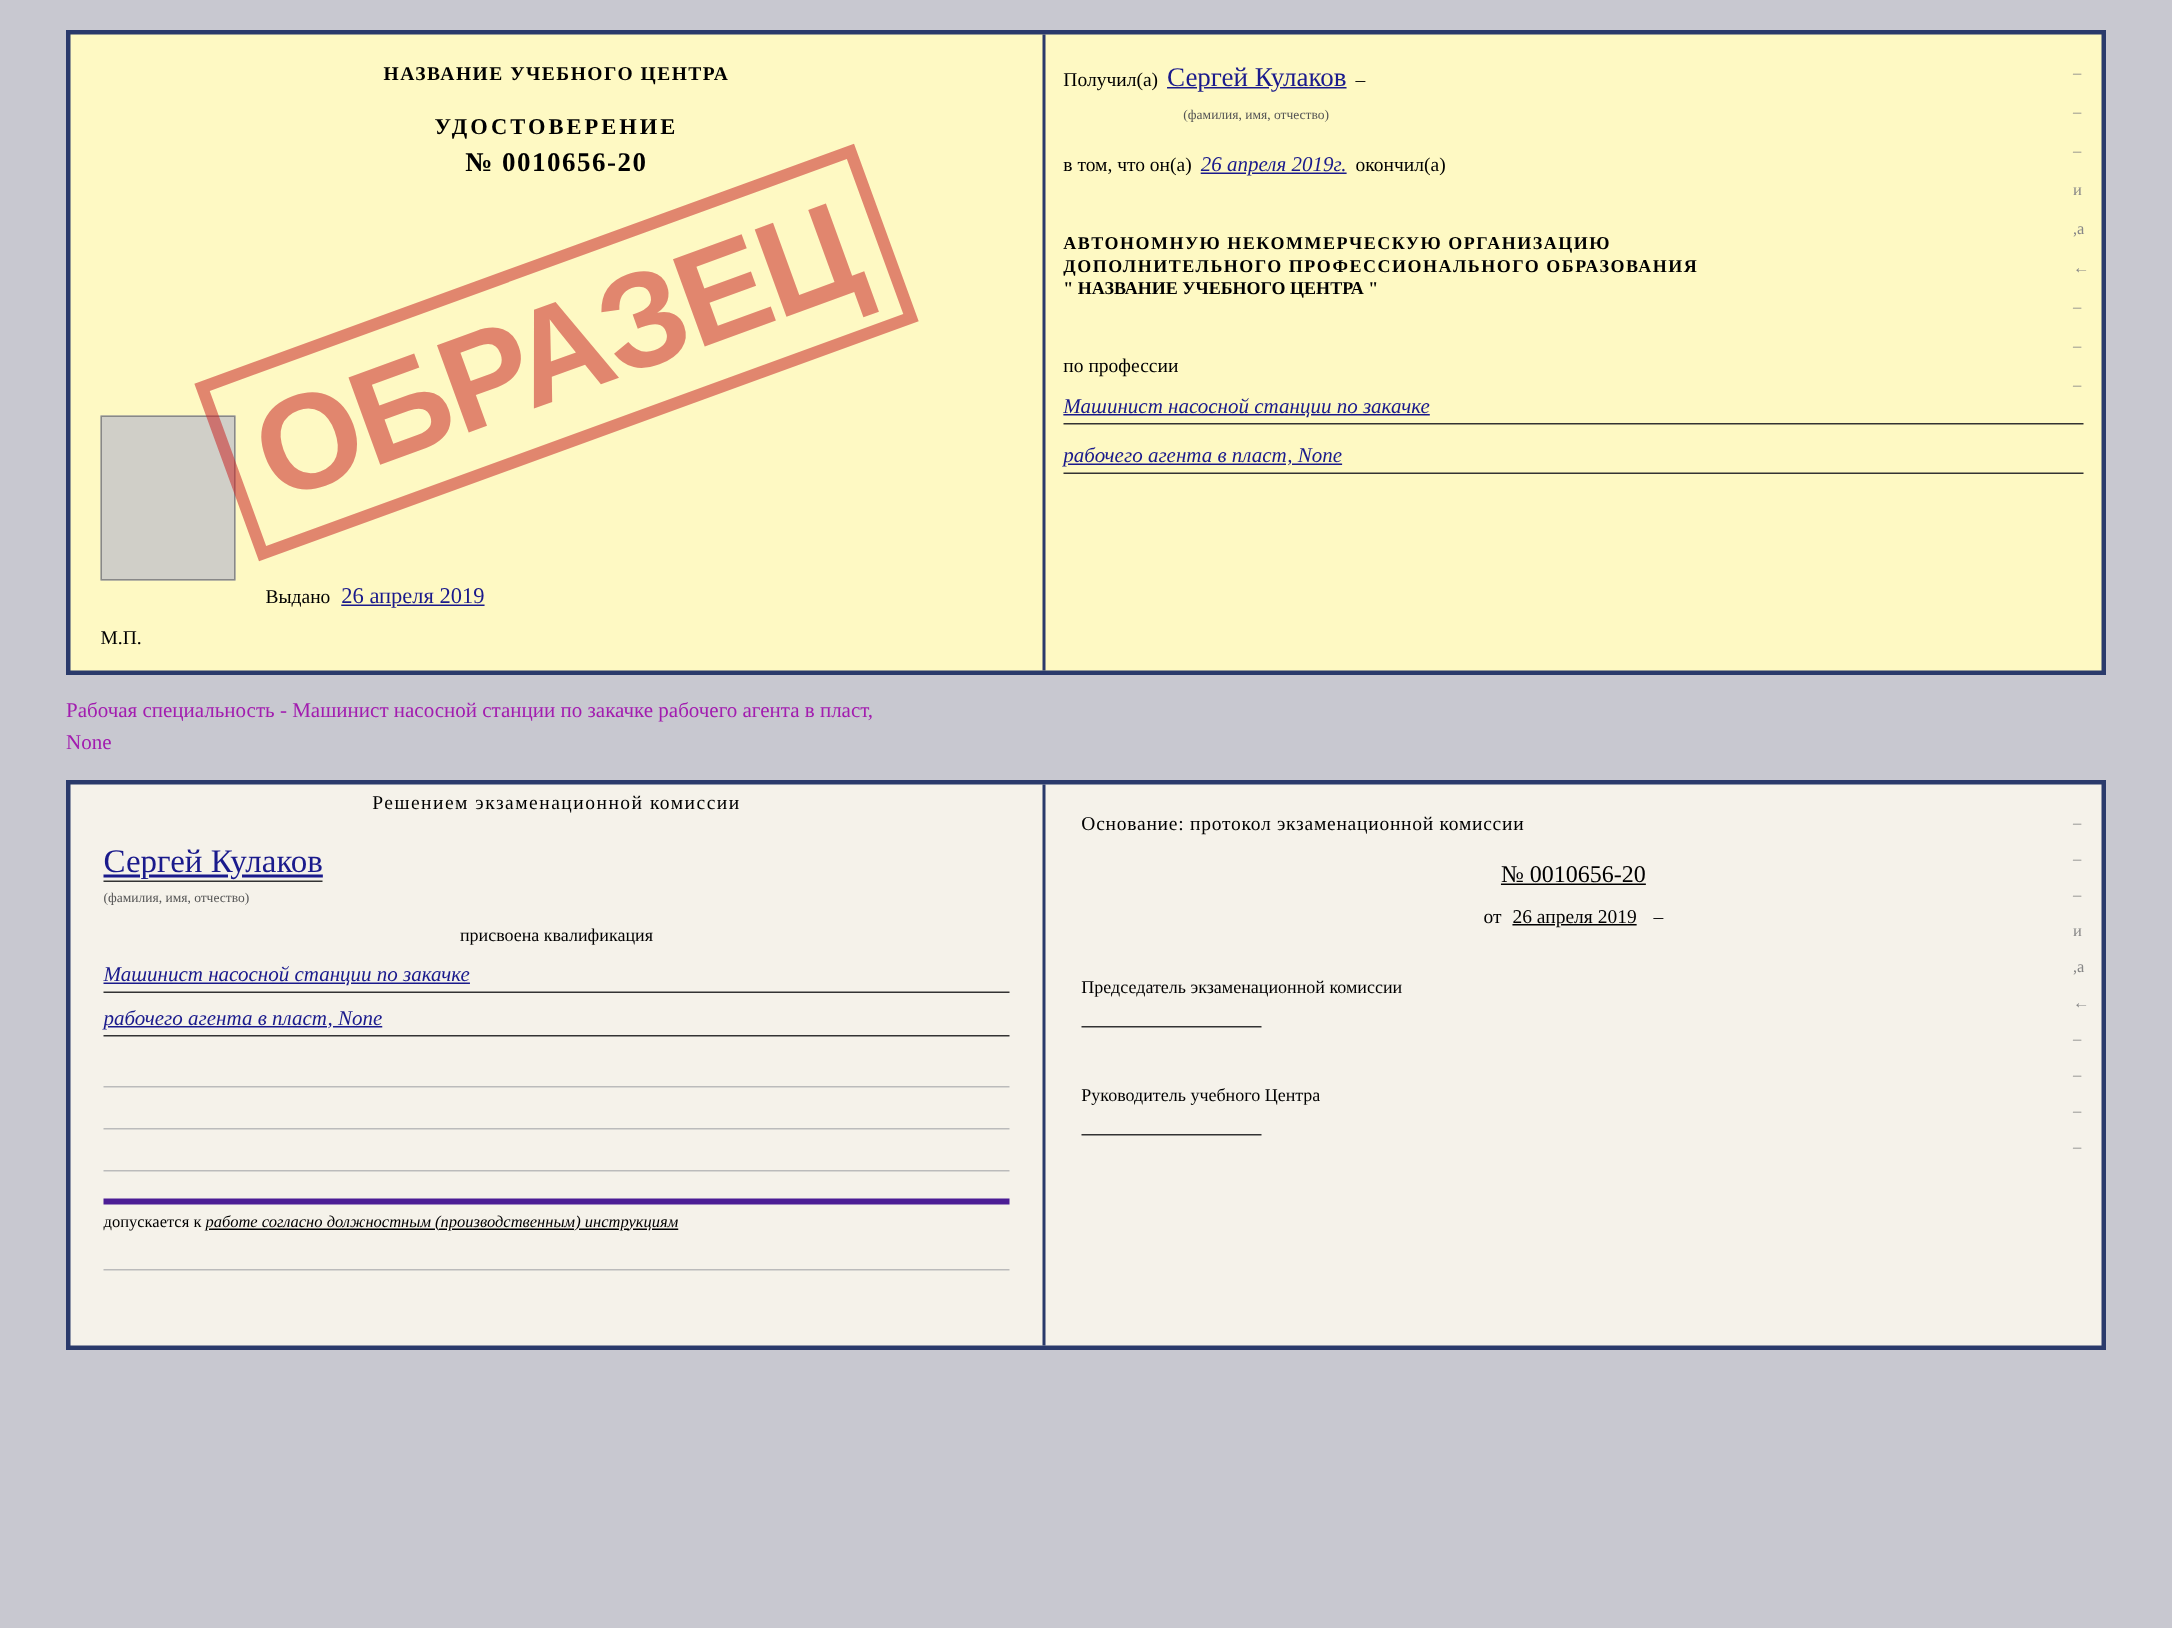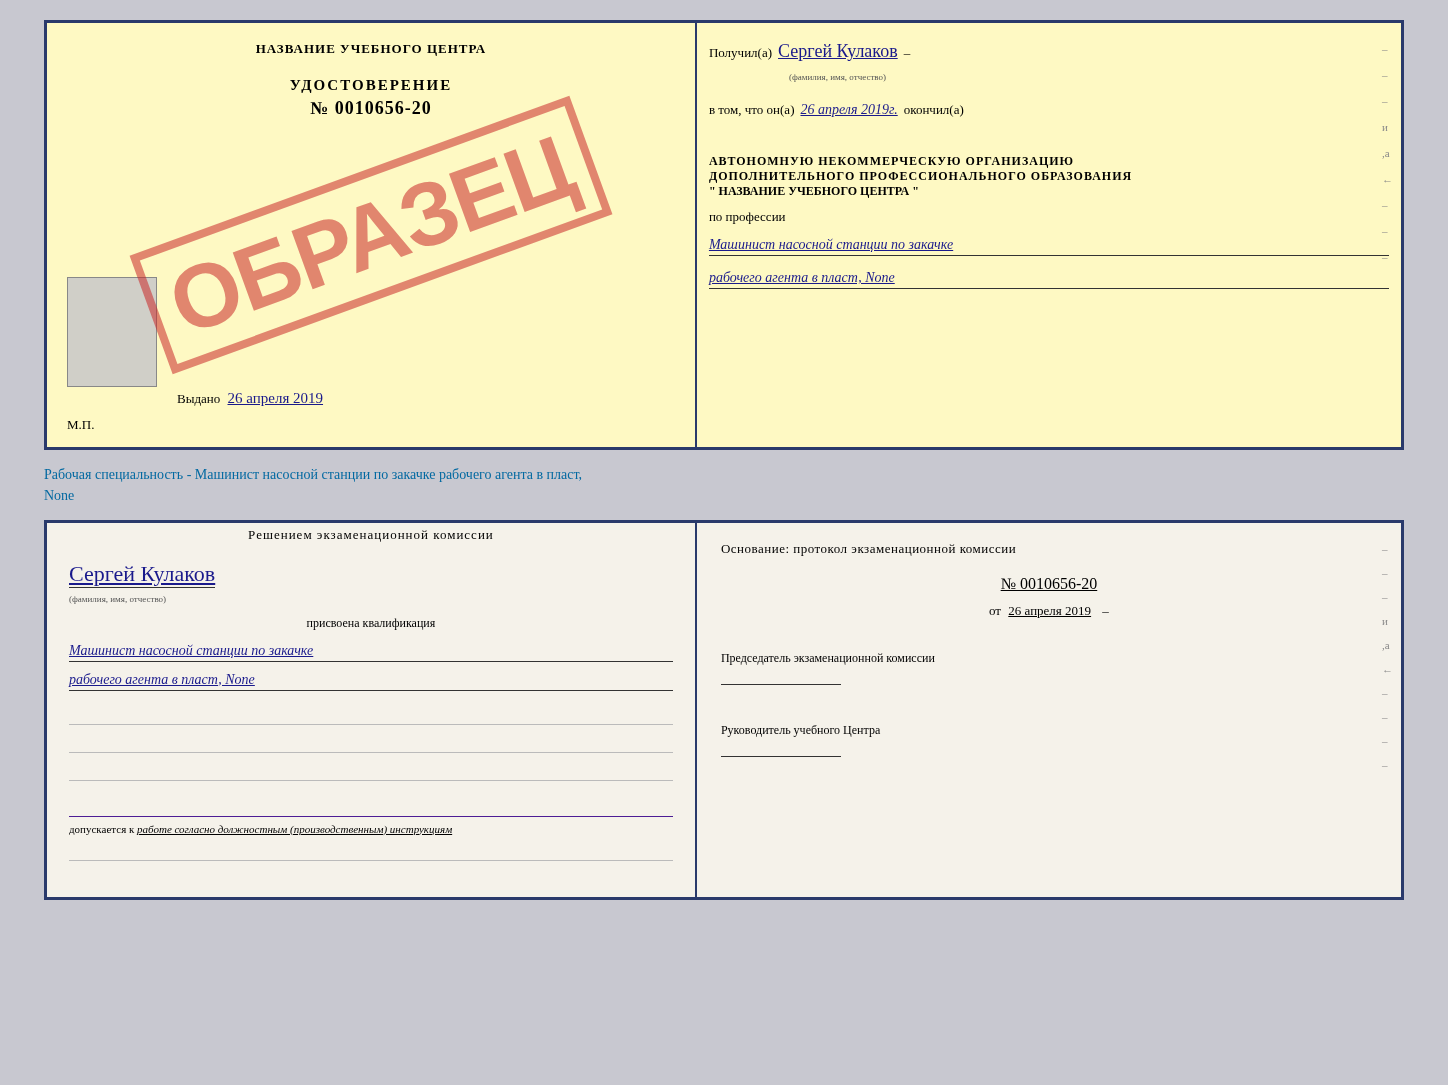--- a/index.html
+++ b/index.html
@@ -128,21 +128,21 @@
       font-family: 'Segoe Script', 'Comic Sans MS', cursive;
       color: #1a1a8c;
       font-size: 14px;
       text-decoration: underline;
     }
 
     
     .specialty-text {
       width: 1360px;
       font-size: 14px;
-      color: #0369a1;
+      color: #a21caf;
       padding: 2px 0;
       line-height: 1.5;
     }
 
     
     .document-bottom {
       width: 1360px;
       background: #f5f2ea;
       border: 3px solid #2a3a6b;
       display: flex;
@@ -176,22 +176,22 @@
     }
 
     .prisvoena {
       font-size: 12px;
       text-align: center;
       margin-top: 4px;
     }
 
     .dopuskaetsya {
       font-size: 11px;
-      margin-top: 29px;
-      border-top: 1px solid #4c1d95;
+      margin-top: 12px;
+      border-top: 4px solid #4c1d95;
       padding-top: 6px;
     }
 
     .osnov-block {
       font-size: 13px;
       letter-spacing: 0.5px;
     }
 
     .osnov-num {
       font-size: 16px;
@@ -257,21 +257,21 @@
       <span class="underline-text">26 апреля 2019г.</span>
       <span style="font-size:13px;">окончил(а)</span>
     </div>
 
     <div style="margin-top:26px; text-align:left;">
       <div style="font-size:12px; letter-spacing:1px; font-weight:bold;">АВТОНОМНУЮ НЕКОММЕРЧЕСКУЮ ОРГАНИЗАЦИЮ</div>
       <div style="font-size:12px; letter-spacing:1px; font-weight:bold;font-family:Liberation Serif, serif;">ДОПОЛНИТЕЛЬНОГО ПРОФЕССИОНАЛЬНОГО ОБРАЗОВАНИЯ</div>
       <div style="font-size:12px; font-weight:bold;">"  НАЗВАНИЕ УЧЕБНОГО ЦЕНТРА  "</div>
     </div>
 
-    <div style="margin-top:0; font-size:13px;">по профессии</div>
+    <div style="margin-top:26px; font-size:13px;">по профессии</div>
     <div style="border-bottom:1px solid #333; padding-bottom:2px;">
       <span class="underline-text">Машинист насосной станции по закачке</span>
     </div>
     <div style="border-bottom:1px solid #333; padding-bottom:2px; margin-top:2px;">
       <span class="underline-text">рабочего агента в пласт, None</span>
     </div>
 
     <div style="position:absolute; right:8px; top:20px; display:flex; flex-direction:column; gap:14px;">
       <span style="font-size:11px; color:#888;">–</span>
       <span style="font-size:11px; color:#888;">–</span>

